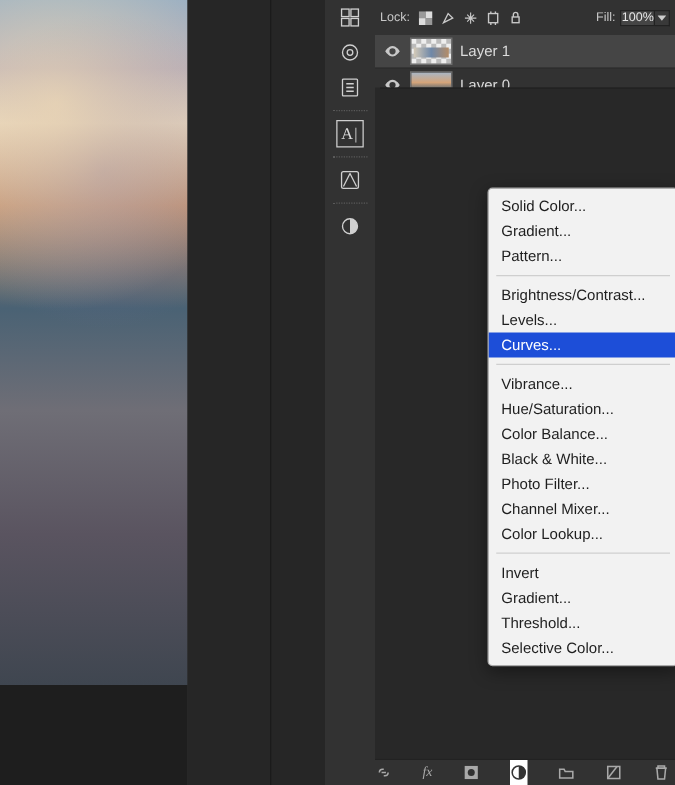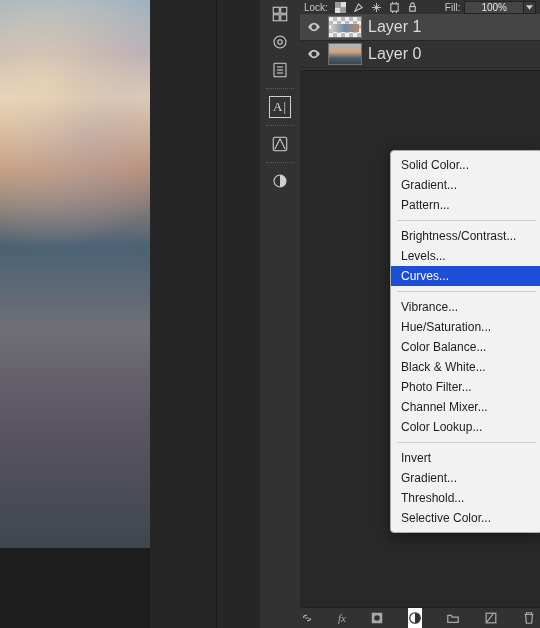--- a/index.html
+++ b/index.html
@@ -15,38 +15,38 @@
 
 .left-strip{ position:absolute; left:260px; top:0; width:40px; height:200px; background:#323232; display:flex; flex-direction:column; align-items:center; }
 .strip-icon{ width:40px; height:28px; display:flex; align-items:center; justify-content:center; color:#d0d0d0; cursor:pointer;}
 .strip-icon svg{ width:18px;height:18px; fill:none; stroke:#d0d0d0; stroke-width:1.4;}
 .strip-rule{ width:34px;height:5px;margin:2px 0;display:flex;justify-content:center;}
 .strip-rule span{display:block;width:28px;height:1px;border-top:1px dotted #5a5a5a;margin-top:2px;}
 .type-tool{ border:1px solid #cfcfcf; width:22px;height:22px; display:flex;align-items:center;justify-content:center; font-family:Georgia,serif; font-size:13px; color:#d8d8d8; letter-spacing:1px;}
 
 
 .layers-panel{ position:absolute; left:300px; top:0; width:240px; background:#323232;}
-.lock-row{ height:14px; display:flex; align-items:center; padding:0 4px; color:#c8c8c8;}
+.lock-row{ height:28px; display:flex; align-items:center; padding:0 4px; color:#c8c8c8;}
 .lock-row .lbl{ font-size:10px; margin-right:4px;}
 .lock-row .li{ width:18px;height:14px;display:flex;align-items:center;justify-content:center; cursor:pointer; color:#c8c8c8; font-size:10px;}
 .lock-row .spacer{flex:1;}
 .lock-row .fill-lbl{font-size:10px;margin-right:4px;}
-.fill-box{background:#454545;border:1px solid #222;color:#e6e6e6;font-size:10px;padding:0 16px;height:13px; display:flex;align-items:center;}
+.fill-box{background:#454545;border:1px solid #222;color:#e6e6e6;font-size:10px;padding:0 0;height:13px; display:flex;align-items:center;}
 .fill-caret{width:12px;height:13px;background:#393939;border:1px solid #222;border-left:none;display:flex;align-items:center;justify-content:center;cursor:pointer;}
 .fill-caret svg{width:7px;height:5px;fill:#ccc;}
 
 .layer-row{ height:27px; display:flex; align-items:center; border-bottom:1px solid #272727;}
 .layer-row.selected{ background:#454545;}
 .eye{ width:28px; display:flex;align-items:center;justify-content:center; cursor:pointer;}
 .eye svg{width:14px;height:10px;fill:#c8c8c8;}
 .thumb{width:34px;height:22px;border:1px solid #6f6f6f;background:#ccc;margin-right:6px;position:relative;}
 .thumb.checker{background:repeating-conic-gradient(#bbb 0% 25%,#eee 0% 50%) 0 0/8px 8px;}
 .thumb.checker::after{content:"";position:absolute;left:2px;right:2px;top:7px;height:8px;background:linear-gradient(90deg,#d4cab8 0%,#6f88a8 50%,#b38c68 100%);} 
 .thumb.image{background:linear-gradient(180deg,#a9b6c4 0%,#d4a47a 40%,#4a5f6e 70%,#3e4550 100%);} 
-.layer-label{ color:#dcdcdc; font-size:16px;}
+.layer-label{ color:#dcdcdc; font-size:12px;}
 
 .layers-bg{position:absolute;left:300px;top:70px;width:240px;height:538px;background:#282828;}
 .layers-bg .divider{position:absolute;left:4px;right:0;top:0;border-top:1px solid #202020;}
 
 
 .adj-menu{ position:absolute; left:390px; top:150px; width:153px; background:#f2f2f2; border:1px solid #aaa; border-radius:4px; box-shadow:0 4px 14px rgba(0,0,0,.4); padding:4px 0;}
 .adj-item{ height:20px; line-height:20px; padding:0 10px; font-size:12px; color:#1e1e1e; cursor:pointer; white-space:nowrap;}
 .adj-item.hl{ background:#1d4ed8; color:#fff;}
 .adj-sep{ height:1px; background:#cfcfcf; margin:5px 6px;}
 

